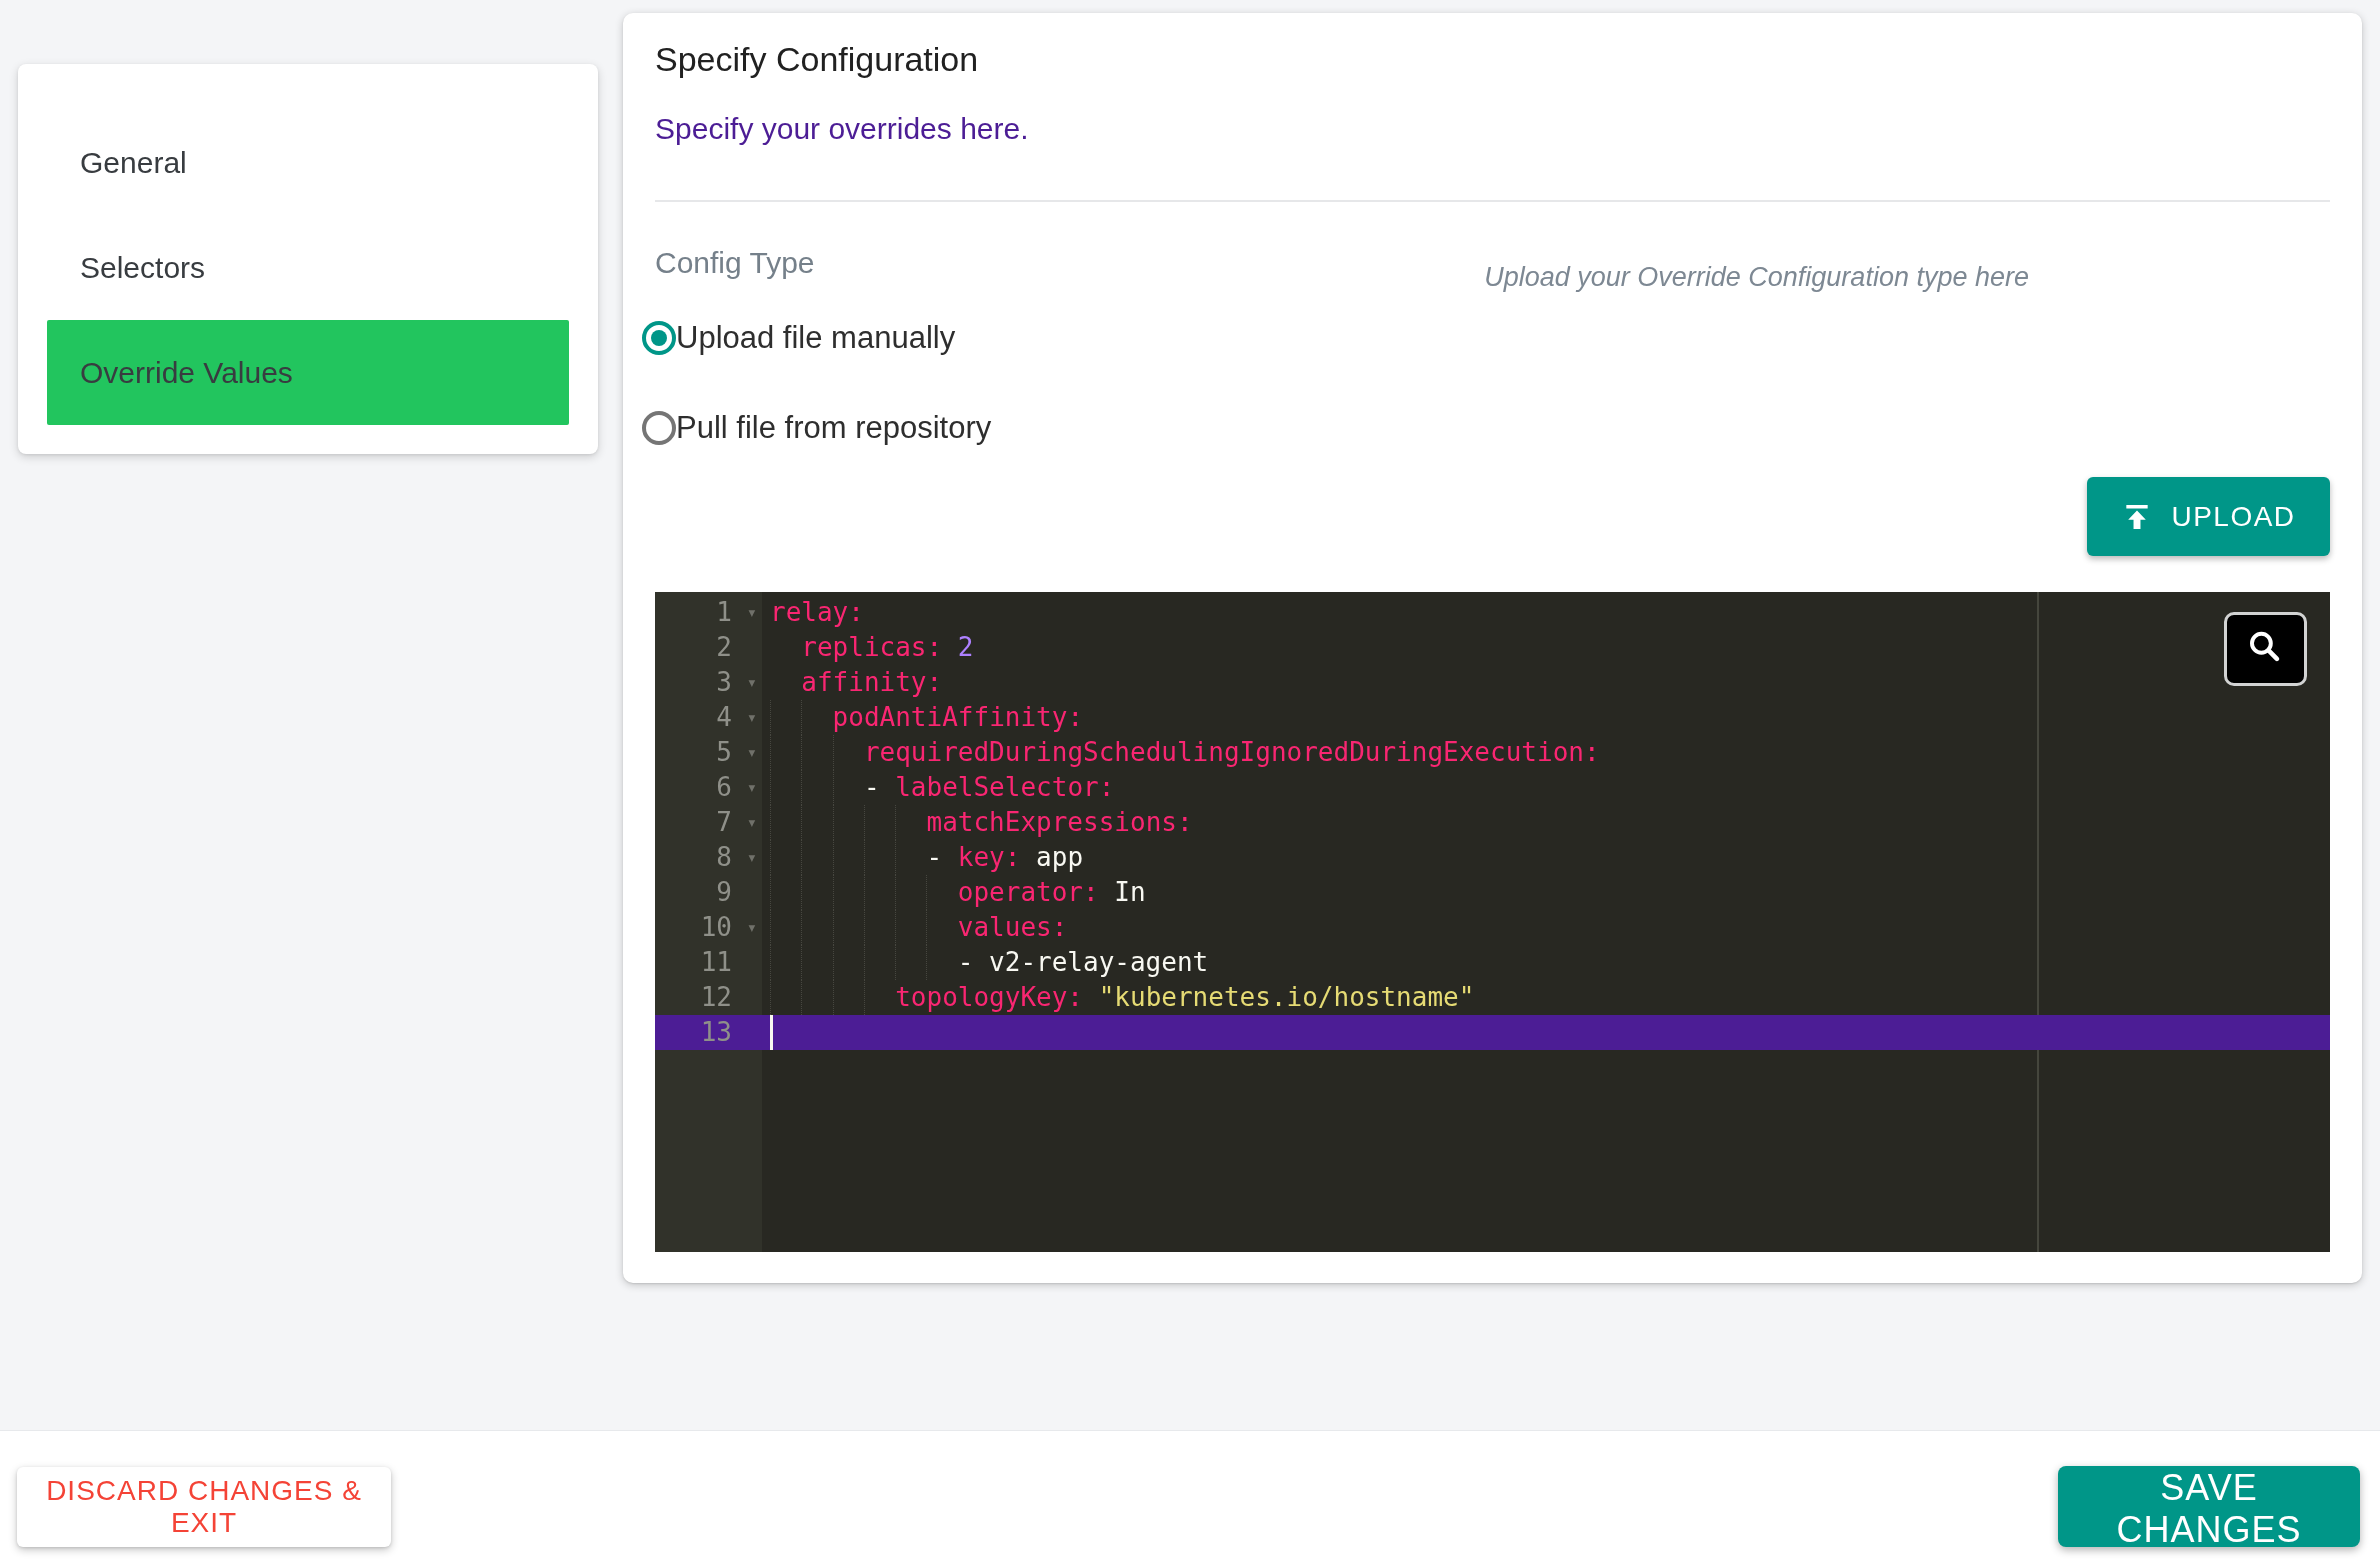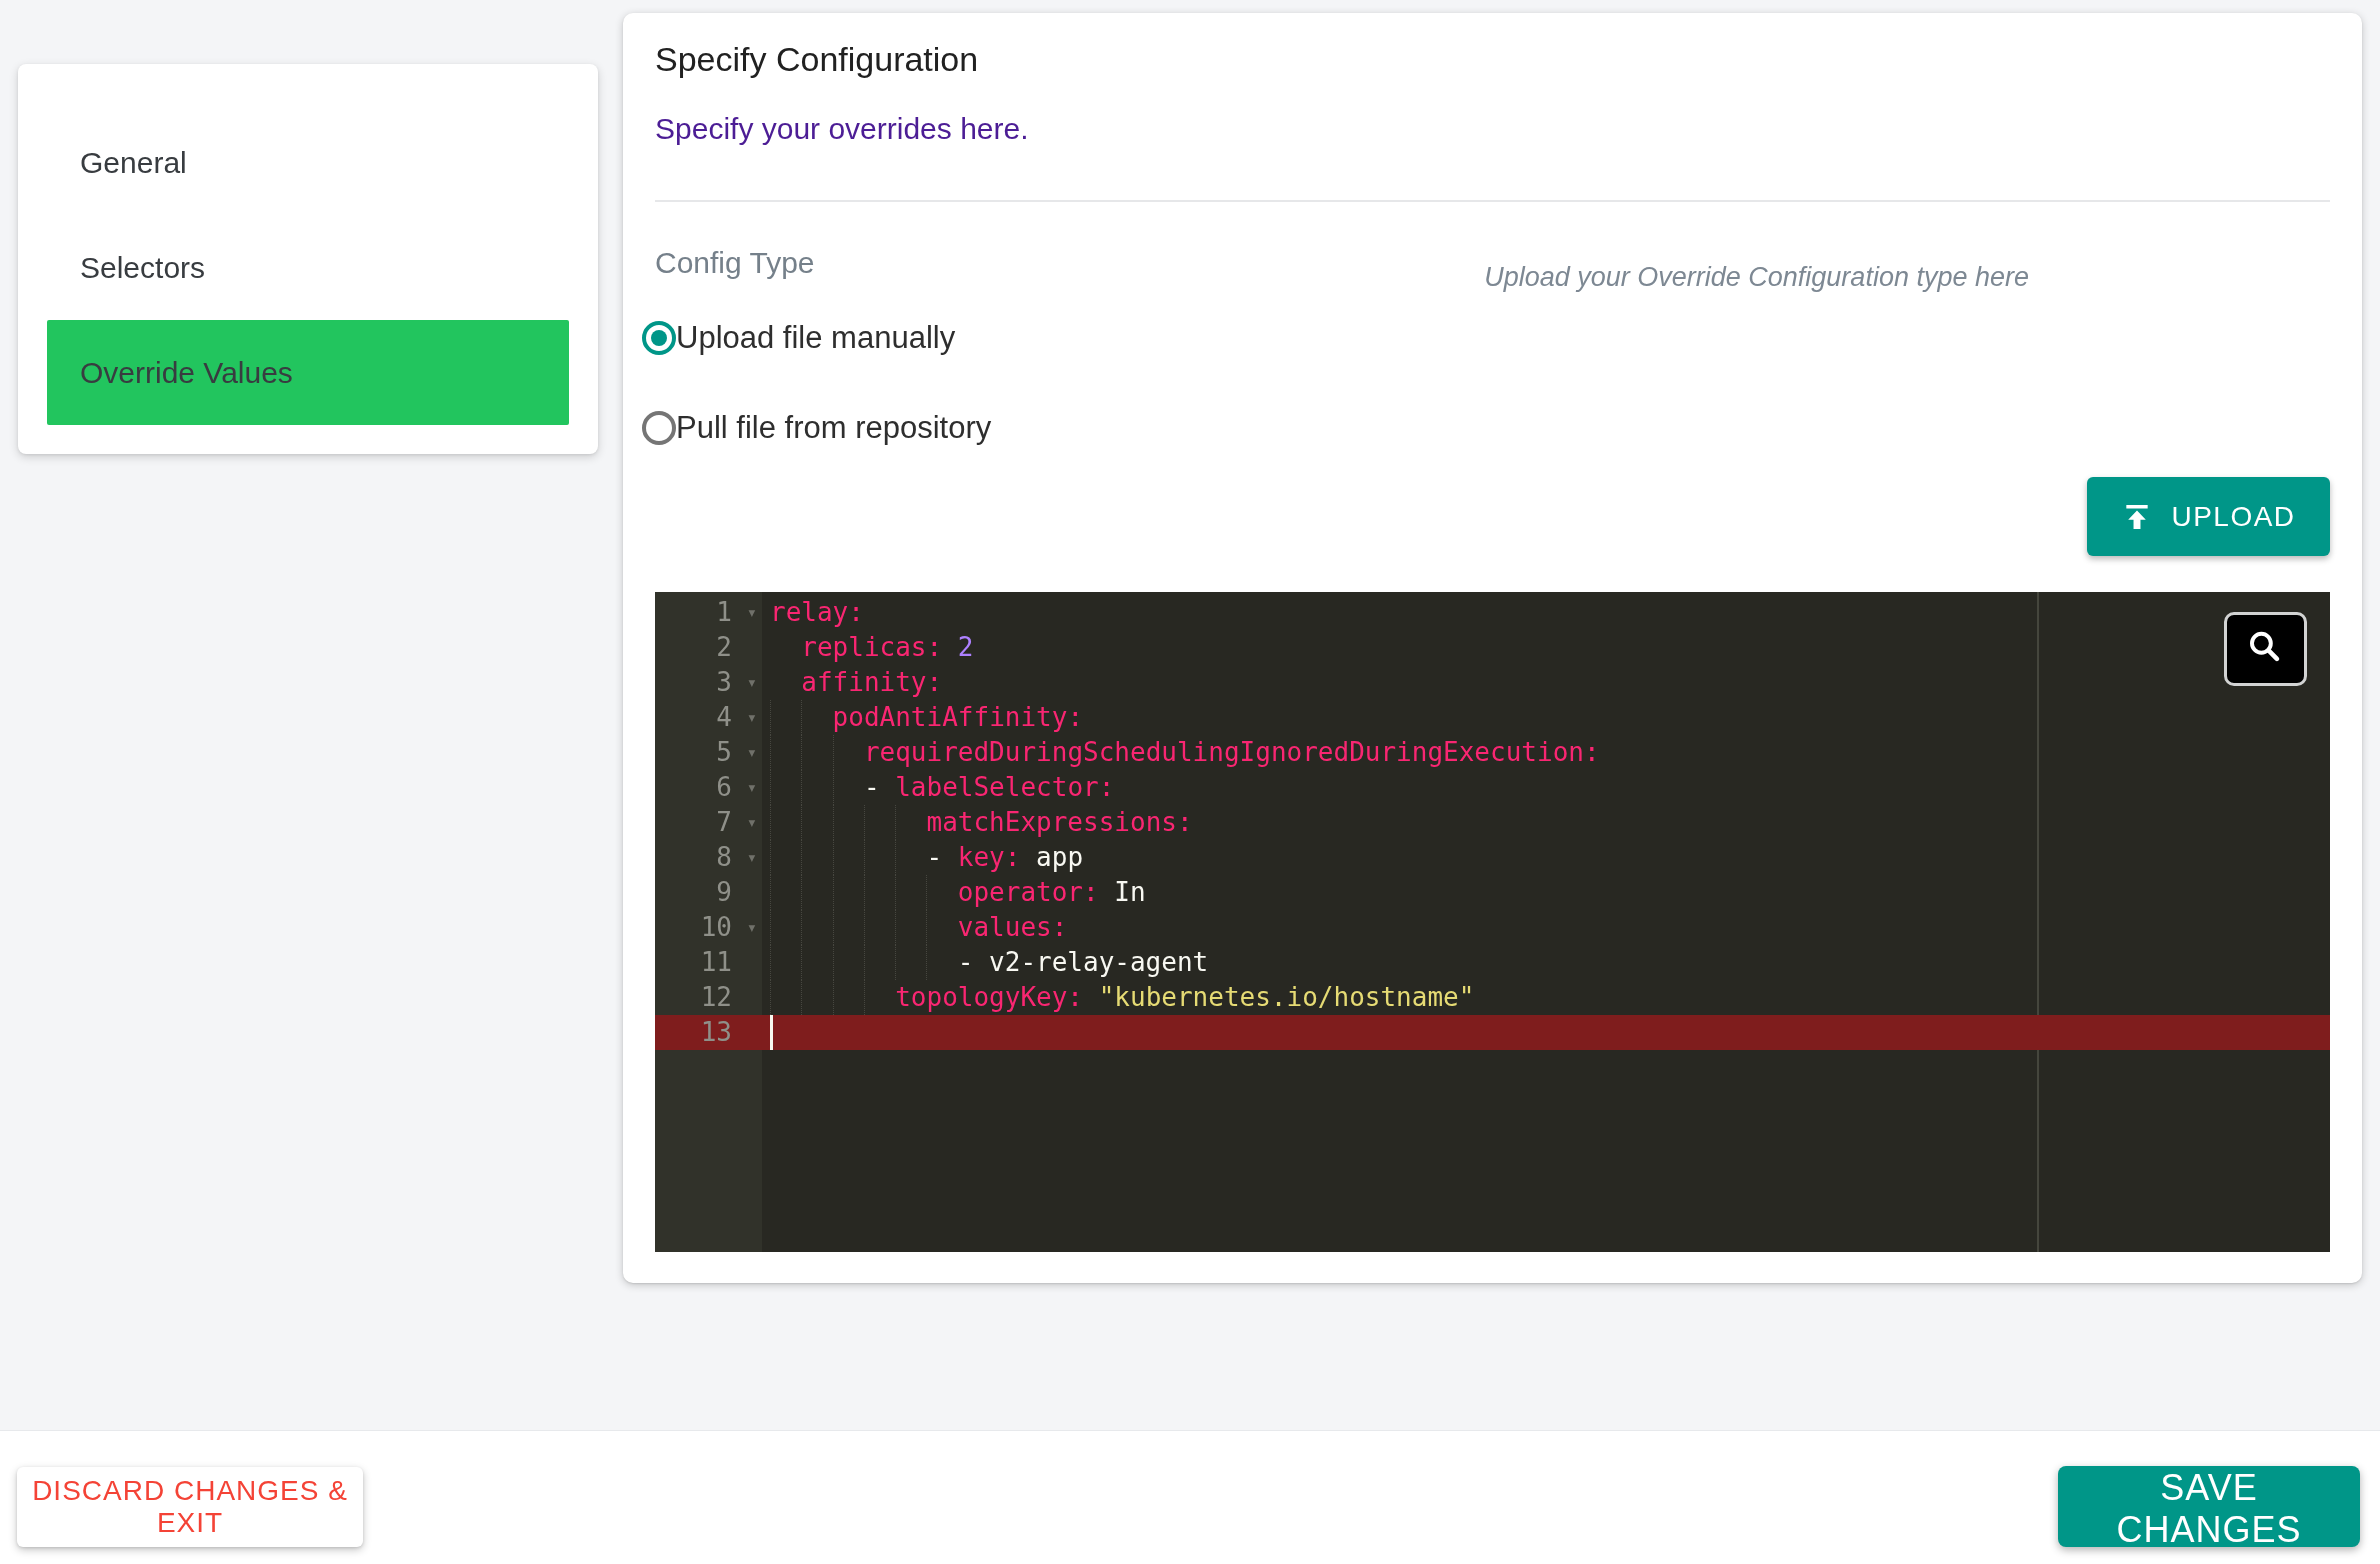--- a/index.html
+++ b/index.html
@@ -57,21 +57,21 @@
 
   
   .editor{
     left:32px;top:579px;width:1675px;height:660px;background:#282822;
     overflow:hidden;font-family:"DejaVu Sans Mono", monospace;font-size:26px;
   }
   .gutter-bg{position:absolute;left:0;top:0;width:107px;height:660px;background:#31322a;}
   .print-margin{position:absolute;left:1382px;top:0;width:2px;height:660px;background:#45463d;}
   .rows{position:absolute;left:0;top:3px;width:100%;}
   .crow{display:flex;height:35px;line-height:35px;position:relative;}
-  .crow.active{background:#7f1d1d;}
+  .crow.active{background:#4c1d95;}
   .gut{
     flex:0 0 107px;box-sizing:border-box;text-align:right;padding-right:30px;
     color:#8f9089;position:relative;user-select:none;
   }
   .fold{position:absolute;right:5px;top:0;font-size:17px;color:#70716a;line-height:35px;}
   .codecell{padding-left:8px;white-space:pre;color:#f8f8f2;}
   .ind{display:inline-block;width:2ch;height:35px;vertical-align:top;
        box-sizing:border-box;border-left:1px dotted rgba(0,0,0,0);}
   .ind.g{border-left:1px dotted rgba(248,248,242,0.15);}
   .tok-k{color:#f92672;}
@@ -84,21 +84,21 @@
     border:3px solid #d2d3d3;border-radius:10px;box-sizing:border-box;cursor:pointer;
     display:flex;align-items:center;justify-content:center;padding:0;
   }
 
   
   .footer{
     left:0;top:1430px;width:2380px;height:134px;background:#ffffff;
     border-top:1px solid #e7e9ec;
   }
   .discard-btn{
-    position:absolute;left:17px;top:36px;width:346px;height:80px;background:#ffffff;border:none;
+    position:absolute;left:17px;top:36px;width:374px;height:80px;background:#ffffff;border:none;
     border-radius:6px;color:#f44336;font-size:28px;letter-spacing:1px;font-weight:500;
     font-family:"Liberation Sans",sans-serif;cursor:pointer;
     box-shadow:0 3px 8px rgba(0,0,0,0.22), 0 1px 3px rgba(0,0,0,0.12);
   }
   .save-btn{
     position:absolute;right:20px;top:35px;width:302px;height:81px;background:#009688;border:none;
     border-radius:8px;color:#ffffff;font-size:36px;letter-spacing:1px;font-weight:500;
     font-family:"Liberation Sans",sans-serif;cursor:pointer;
     box-shadow:0 3px 8px rgba(0,0,0,0.30);
   }

